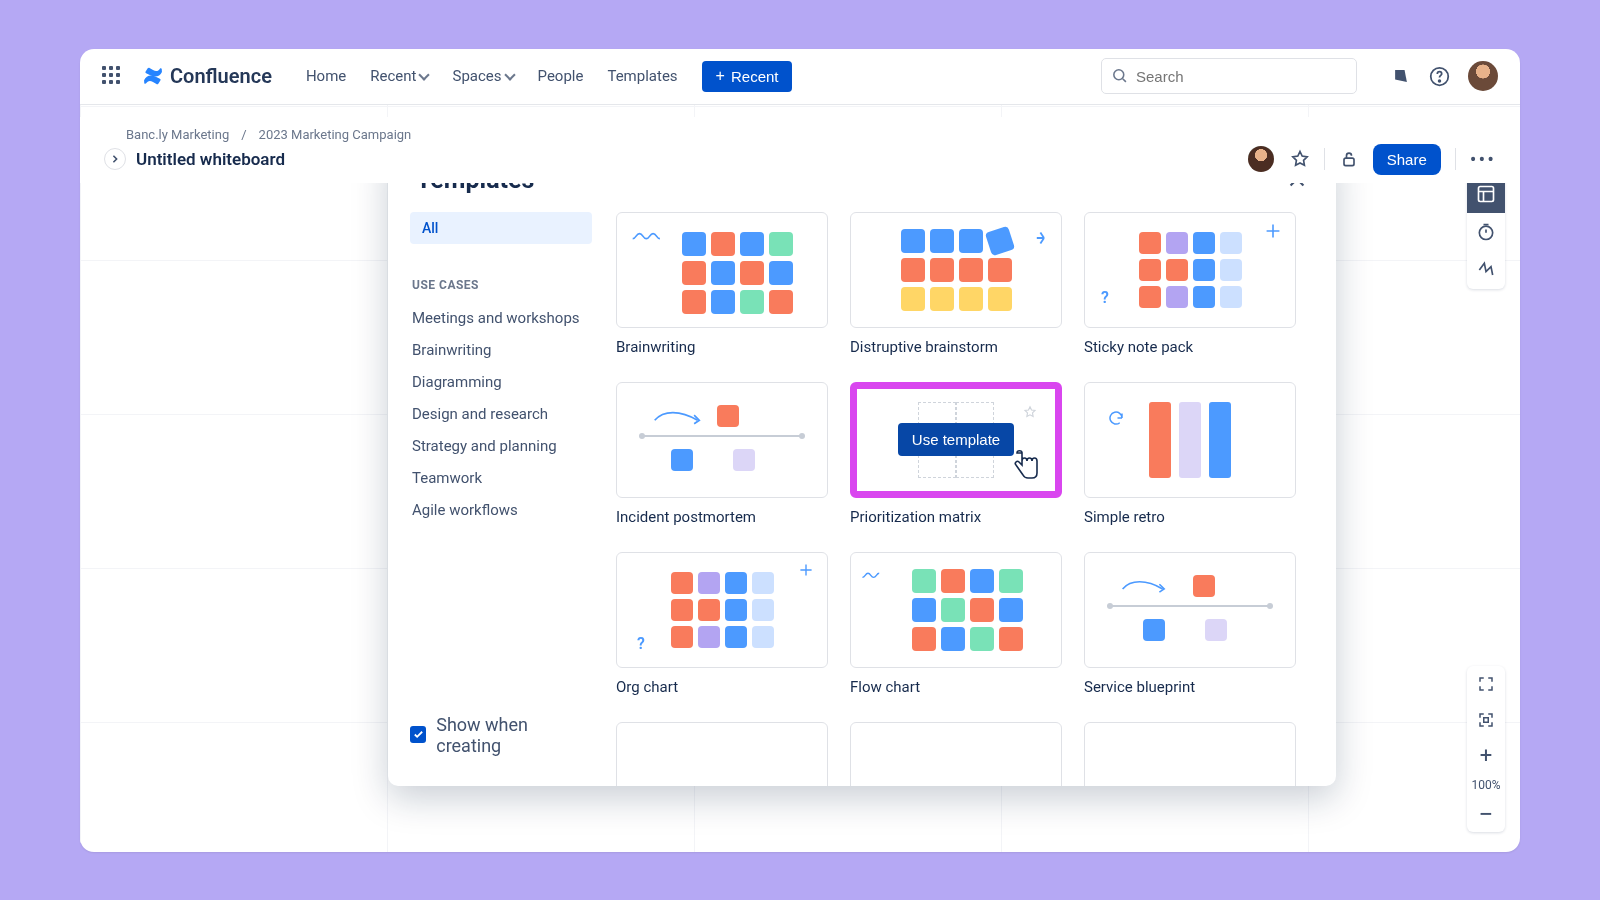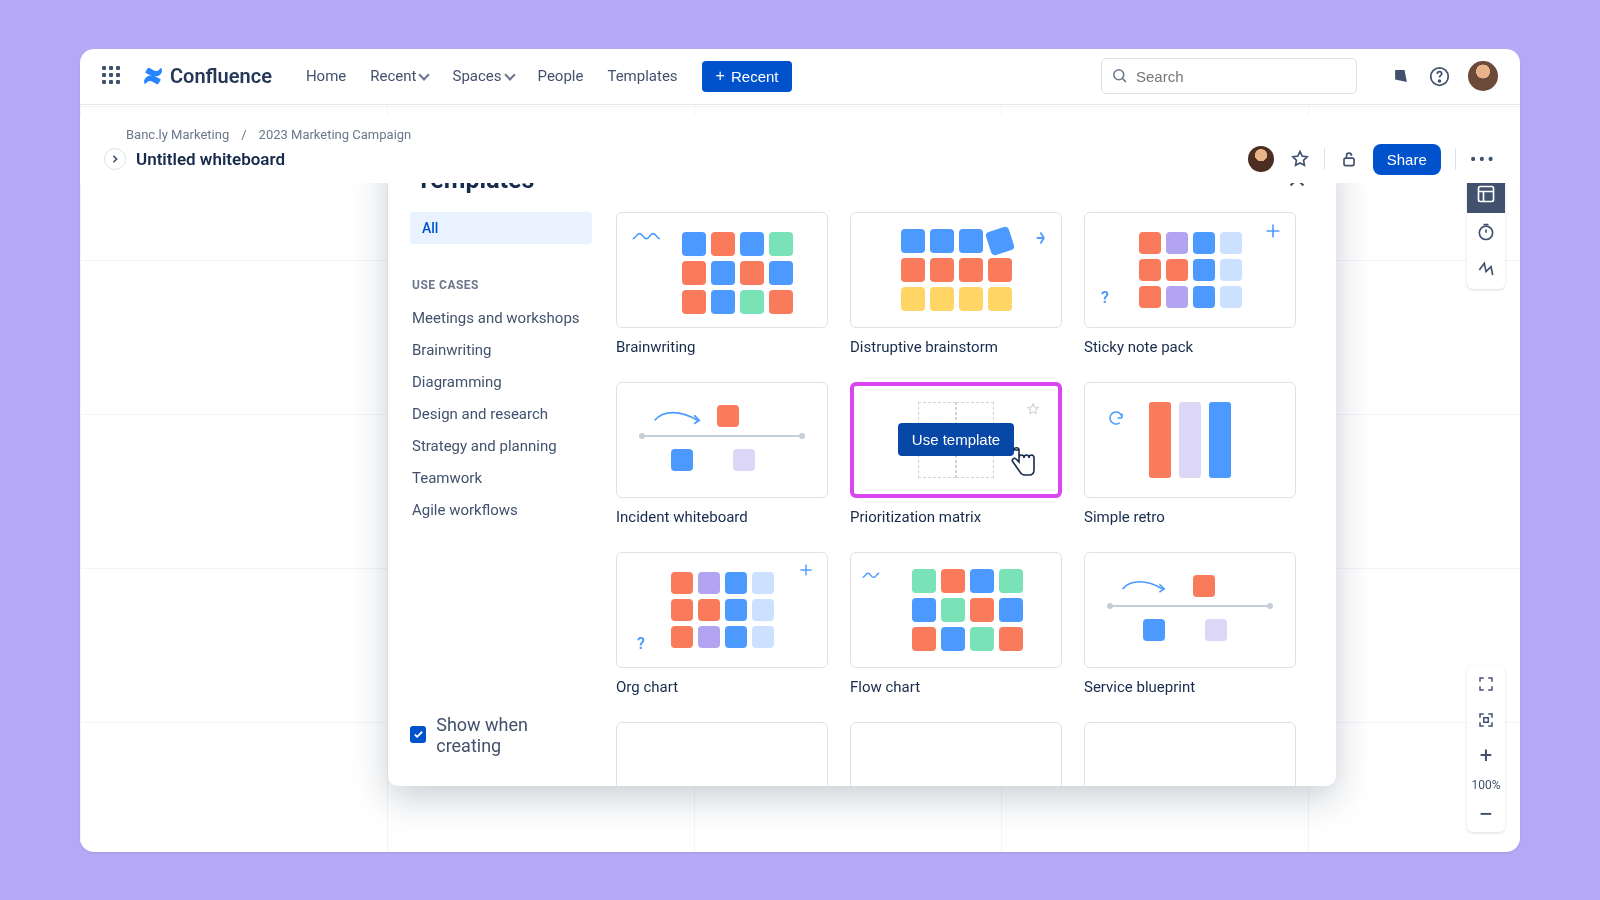--- a/index.html
+++ b/index.html
@@ -77,21 +77,21 @@
   .mfoot{ margin-top:auto; display:flex; align-items:center; gap:10px; padding:10px 2px 16px 0;}
   .cbx{ width:17px; height:17px; border-radius:3px; background:#0052CC; display:flex; align-items:center; justify-content:center;}
   .cbx svg{ width:11px; height:11px;}
   .mfoot span{ font-size:18px; color:#42526E;}
 
   .mgrid{ flex:1; overflow-y:auto; padding:10px 22px 0 10px;}
   .cards{ display:grid; grid-template-columns:repeat(3, 212px); gap:26px 22px;}
   .tcard{ }
   .thumb{ height:116px; border:1px solid #dfe1e6; border-radius:6px; background:#fff; display:flex; align-items:center; justify-content:center; position:relative; overflow:hidden;}
   .tname{ font-size:15px; color:#172B4D; margin-top:10px;}
-  .thumb.hovered{ border:4px solid #d946ef;}
+  .thumb.hovered{ border:7px solid #d946ef;}
   .use-btn{ position:absolute; background:#0747A6; color:#fff; border:none; border-radius:4px; padding:8px 14px; font-size:15px; cursor:pointer; font-weight:500;}
   .hand-cursor{ position:absolute; left:155px; top:60px; }
 
   
   .tiles{ display:grid; grid-template-columns:repeat(4,26px); grid-auto-rows:26px; gap:6px;}
   .sq{ border-radius:4px;}
   .o{ background:#F97B5C;} 
   .b{ background:#4C9AFF;} 
   .g{ background:#79E2B7;} 
   .y{ background:#FFD666;} 
@@ -396,21 +396,21 @@
                 <svg width="60" height="22" viewBox="0 0 70 22" fill="none" stroke="#4C9AFF" stroke-width="2">
                     <path d="M2 16c10-12 30-12 50 0"></path>
                     <path d="M48 10l6 6-6 4"></path>
                   </svg>
               </span>
               <div style="position:absolute; top:22px; left:100px;" class="sq o"></div>
               <style>.sq.o[style]{width:22px;height:22px;border-radius:4px;}</style>
               <div style="position:absolute; top:66px; left:54px; width:22px; height:22px;" class="sq b"></div>
               <div style="position:absolute; top:66px; left:116px; width:22px; height:22px;" class="sq lp"></div>
             </div>
-            <div class="tname">Incident whiteboard</div>
+            <div class="tname">Incident postmortem</div>
           </div>
 
           <div class="tcard">
             <div class="thumb hovered">
               <div class="dashedgrid" style="left:50%; top:50%; transform:translate(-50%,-50%);">
                 <div></div>
                   <div></div>
                   <div></div>
                   <div></div>
               </div>

